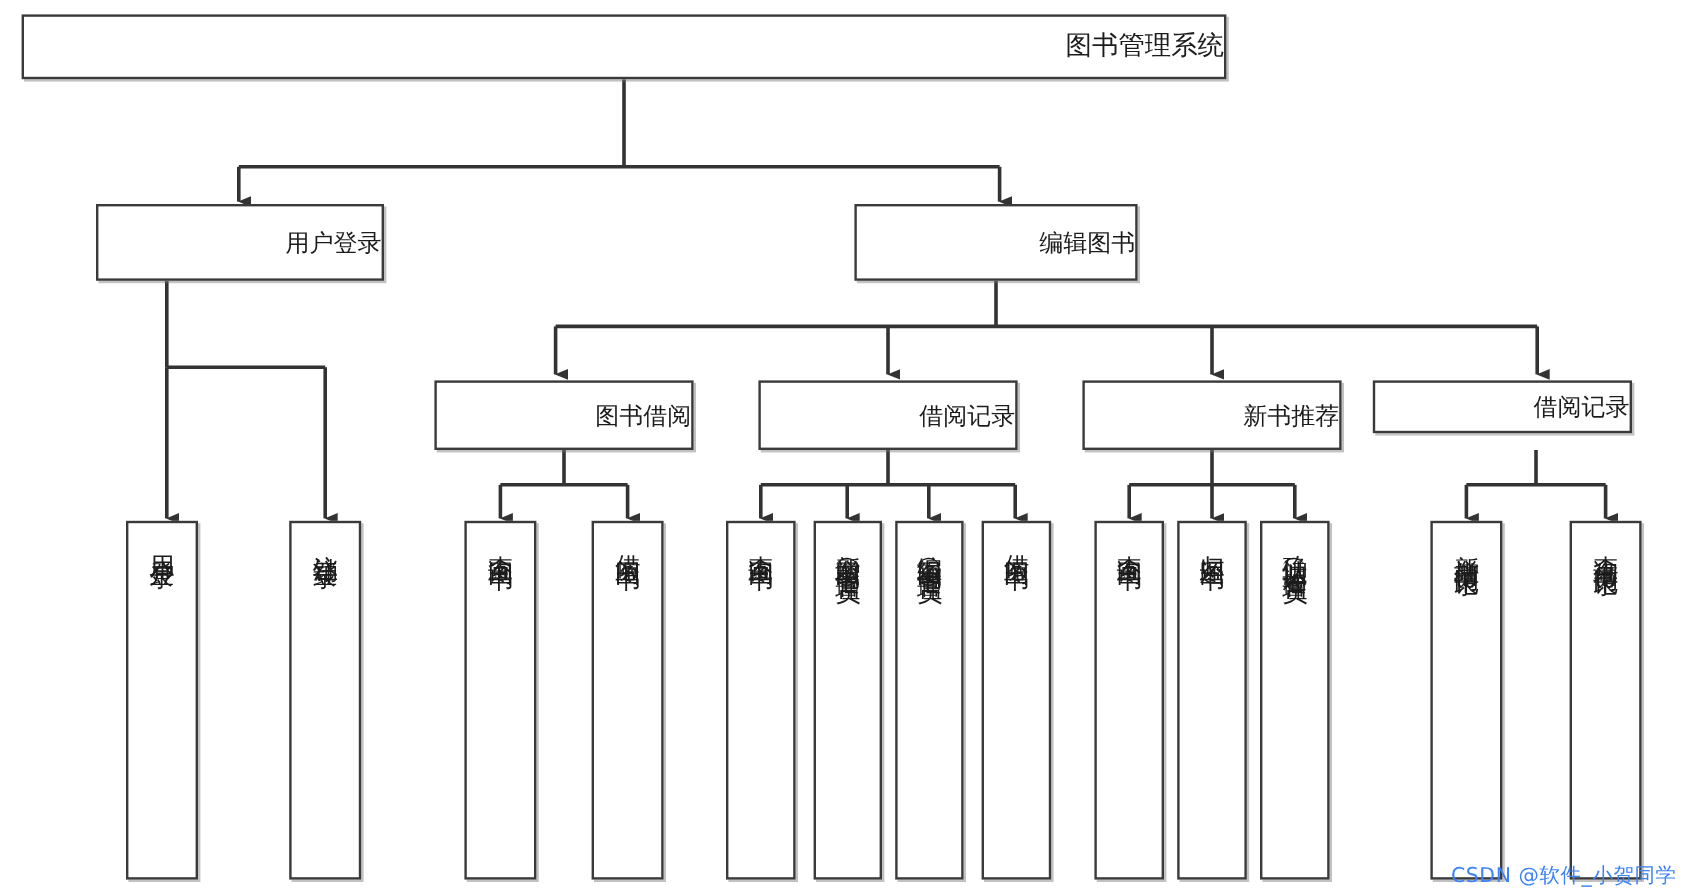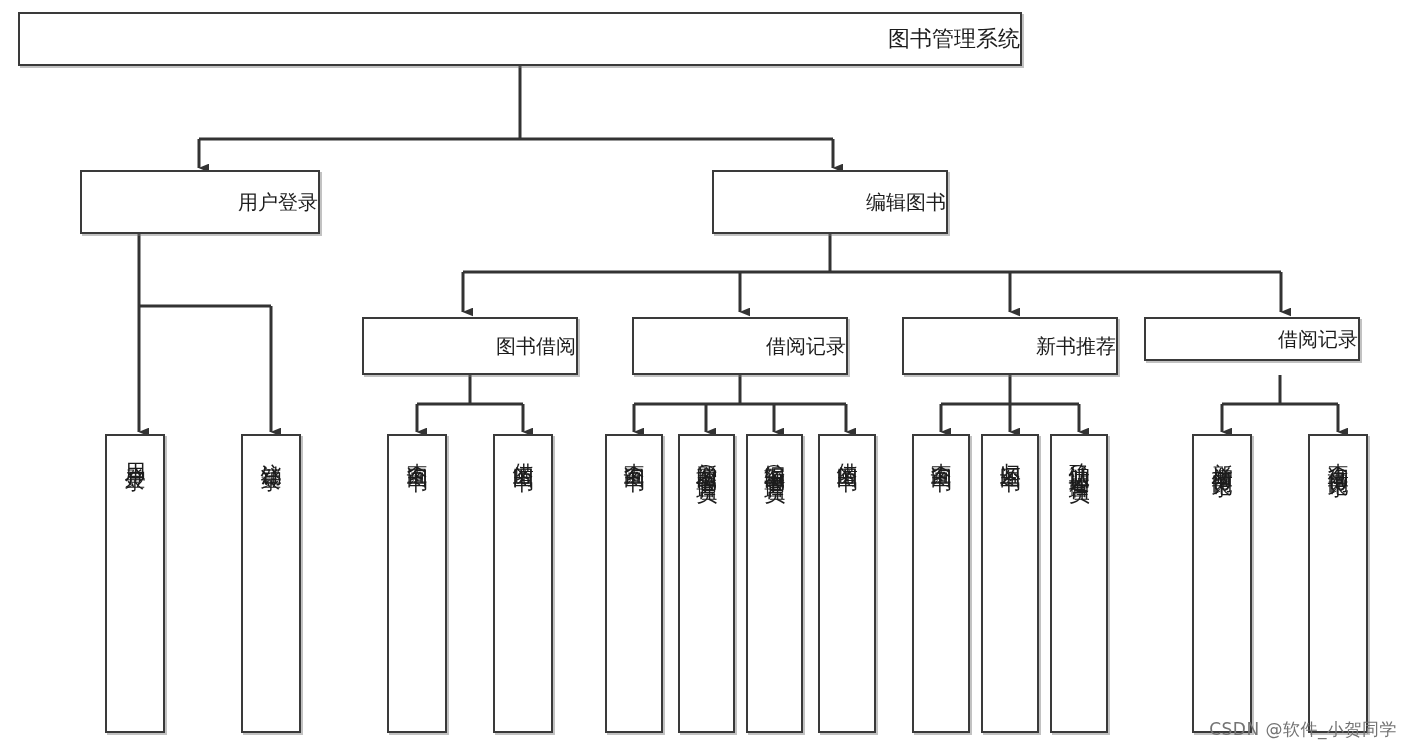--- a/index.html
+++ b/index.html
@@ -68,21 +68,21 @@
     white-space: normal;
     max-height: 100%;
   }
   
   #watermark {
     position: absolute;
     z-index: 3;
     right: 8px;
     bottom: 6px;
     font-size: 17px;
-    color: #737373;
+    color: #3b82f6;
     white-space: nowrap;
     letter-spacing: 0.5px;
   }
 </style>
 </head>
 <body>
 
 <div id="canvas">
 
   <svg id="connectors" viewBox="0 0 1405 747" xmlns="http://www.w3.org/2000/svg">

